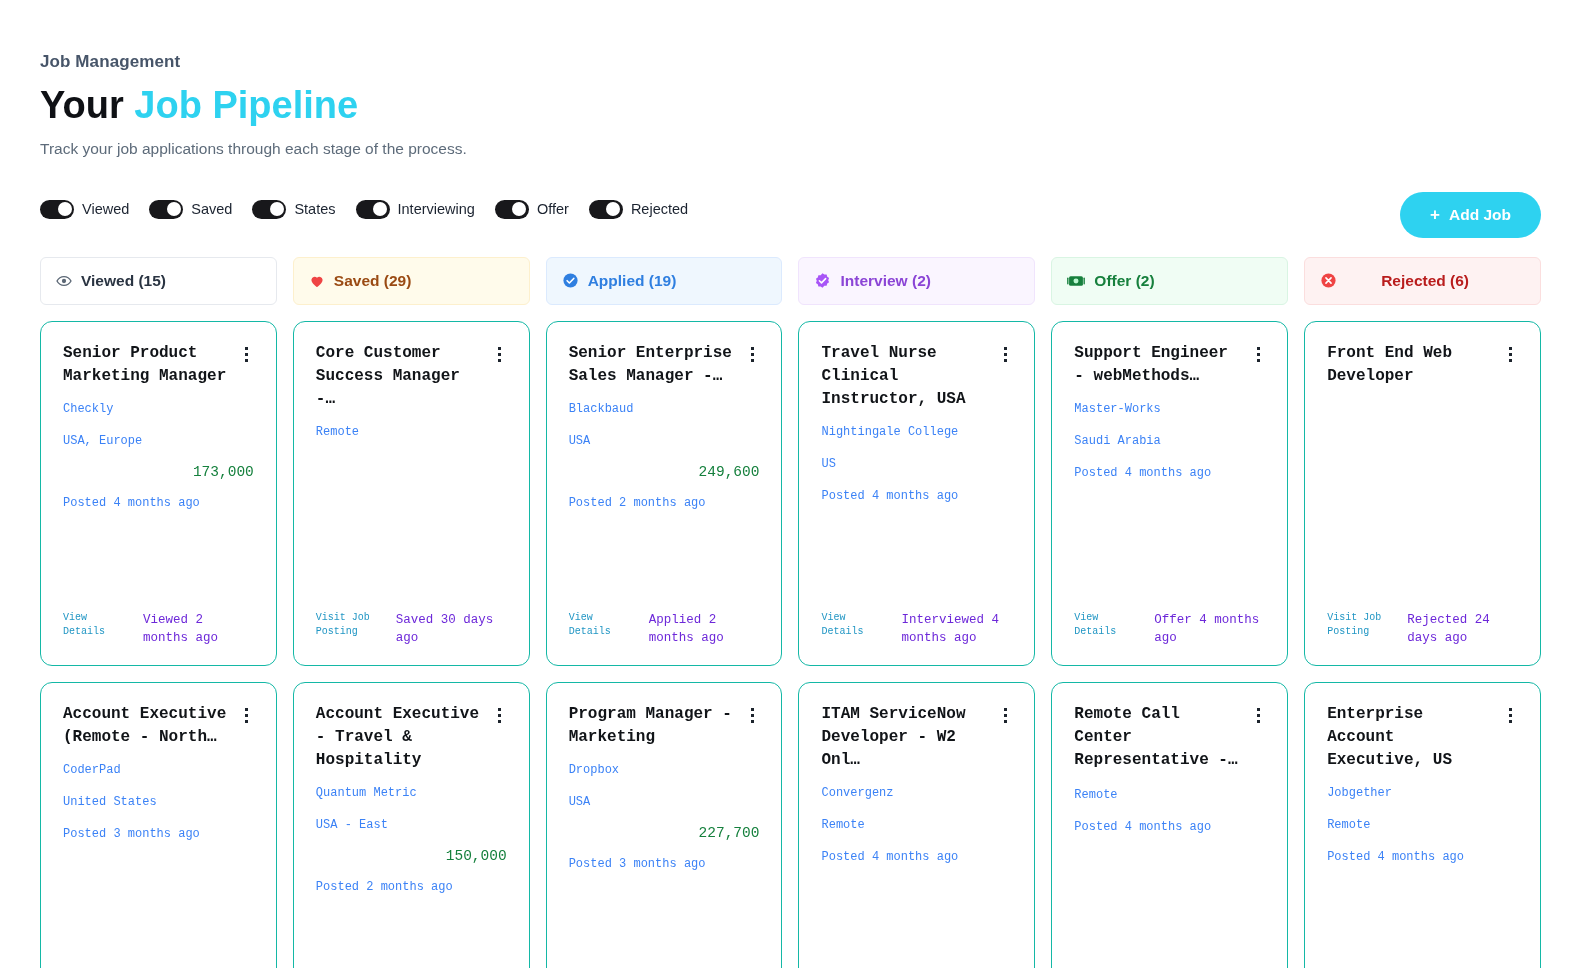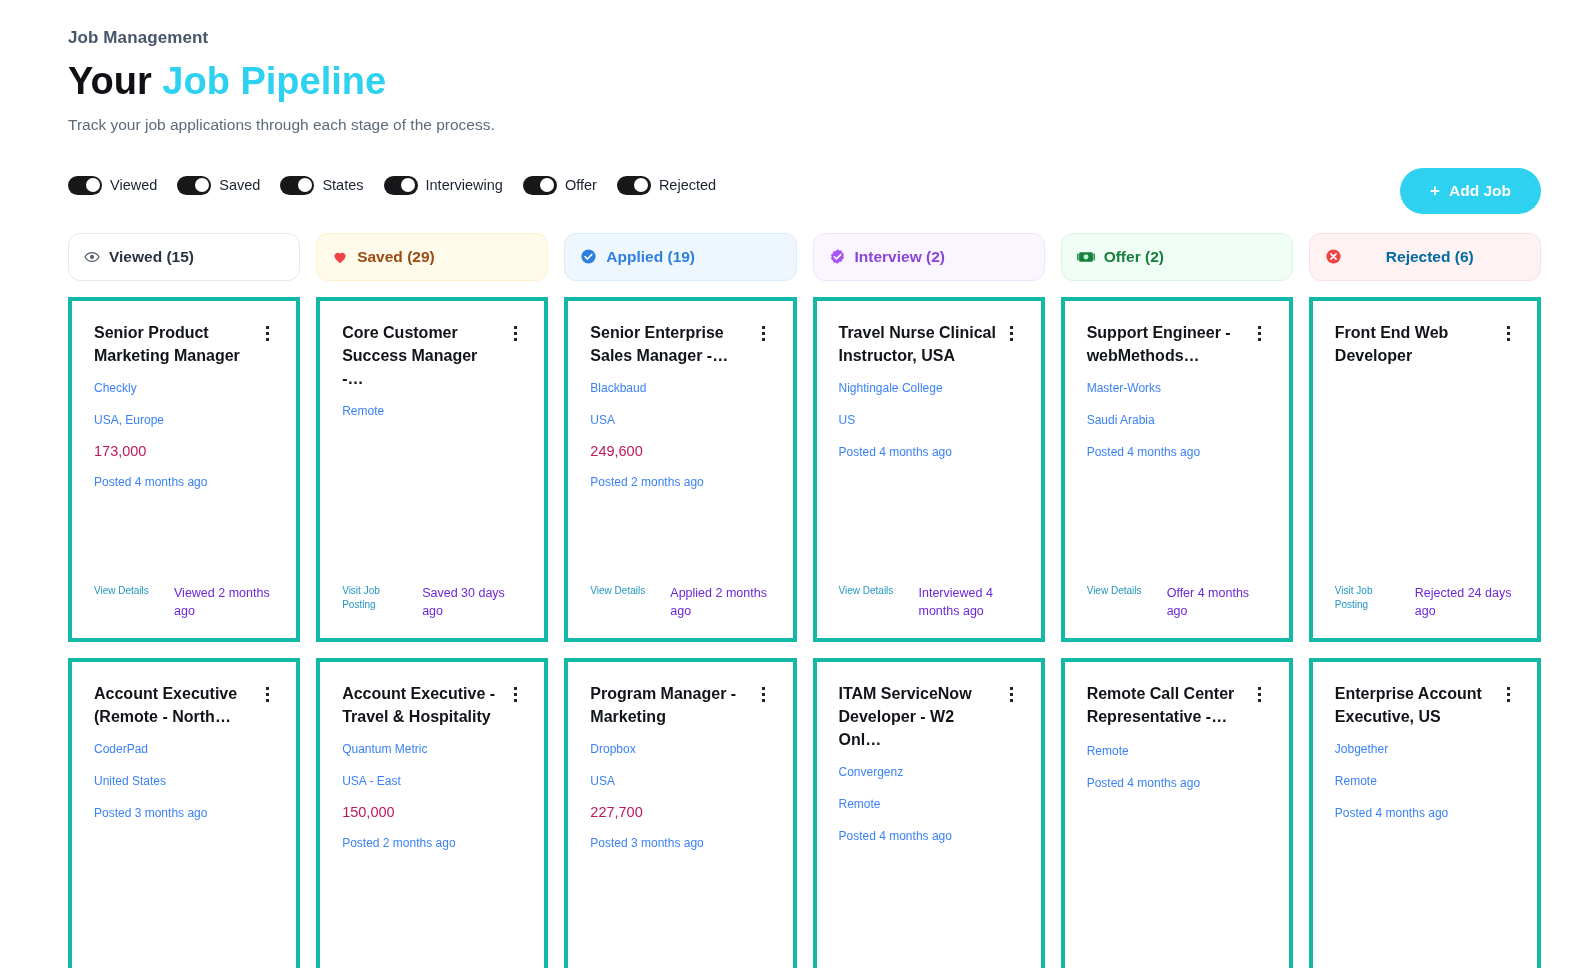--- a/index.html
+++ b/index.html
@@ -2,21 +2,21 @@
 <html><head>
 <meta charset="utf-8">
 <style>
   * { box-sizing: border-box; margin: 0; padding: 0; }
   html, body {
     width: 1581px; height: 968px;
     background: #ffffff;
     font-family: "Liberation Sans", sans-serif;
     overflow: hidden;
   }
-  .page { padding: 28px 40px 0 40px; position: relative; height: 968px; margin-left: 28px; }
+  .page { padding: 52px 40px 0 40px; position: relative; height: 968px; }
 
   
   .eyebrow {
     font-size: 17px; font-weight: bold; color: #475569;
     letter-spacing: .1px; margin-bottom: 14px;
   }
   .title { font-size: 38px; font-weight: bold; color: #0f1115; line-height: 1.05; }
   .title .accent { color: #2ed2f0; }
   .subtitle { font-size: 15.5px; color: #5d6b7a; margin-top: 14px; }
 
@@ -49,55 +49,55 @@
   
   .board {
     display: grid; grid-template-columns: repeat(6, 1fr);
     gap: 16px; margin-top: 38px;
   }
   .column { display: flex; flex-direction: column; gap: 16px; }
 
   .col-head {
     display: flex; align-items: center; gap: 9px;
     height: 48px; padding: 0 15px;
-    border-radius: 12px; border: 1px solid transparent;
+    border-radius: 6px; border: 1px solid transparent;
     font-size: 15.5px; font-weight: bold;
   }
   .col-head .ico { display: flex; align-items: center; font-size: 15px; line-height: 1; }
 
   .col-viewed   { background:#ffffff; border-color:#e6e9ee; color:#2a3442; }
   .col-saved    { background:#fffbeb; border-color:#fdf0cd; color:#9a4a13; }
   .col-applied  { background:#eff7fe; border-color:#dbeafe; color:#2f7fe0; }
   .col-interview{ background:#faf5ff; border-color:#f0e4fd; color:#8b45d6; }
   .col-offer    { background:#f0fdf4; border-color:#d9f5e3; color:#17803d; }
-  .col-rejected { background:#fef2f2; border-color:#fbdede; color:#0369a1;gap:44px; }
+  .col-rejected { background:#fef2f2; border-color:#fbdede; color:#b91c1c;gap:44px; }
 
   svg.icn { display:block; }
 
   
   .card {
-    background:#ffffff; border:4px solid #14b8a6; border-radius:0;
+    background:#ffffff; border:1px solid #14b8a6; border-radius:12px;
     padding:20px 22px 18px 22px;
     min-height: 345px;
-    display:flex; flex-direction:column;
+    display:flex; flex-direction:column;font-family:Liberation Mono, monospace;
   }
   .card-head { display:flex; align-items:flex-start; justify-content:space-between; gap:6px; }
   .job-title {
     font-size:16px; font-weight:bold; color:#111418; line-height:1.45;
     flex:1;
   }
   .kebab {
     flex:none; width:14px; display:flex; flex-direction:column;
     align-items:center; gap:3px; padding-top:5px; cursor:pointer;
   }
   .kebab i { width:3px; height:3px; background:#1d242d; display:block; }
 
   .meta { font-size:12px; color:#3b82f6; line-height:1.5; margin-top:14px; }
   .meta.company { margin-top:12px; }
-  .salary { font-size:14.5px; color:#be185d; margin-top:14px; }
+  .salary { font-size:14.5px; color:#15803d; margin-top:14px;text-align:right; }
 
   .card-spacer { flex:1 1 auto; min-height:16px; }
 
   .card-foot { display:flex; align-items:flex-start; gap:14px; margin-top:14px; }
   .card-link {
     font-size:10px; color:#2196c4; line-height:1.42;
     width:66px; flex:none; cursor:pointer;
   }
   .stage-time { font-size:12.5px; color:#6d28d9; line-height:1.45; flex:1; }
 </style>

